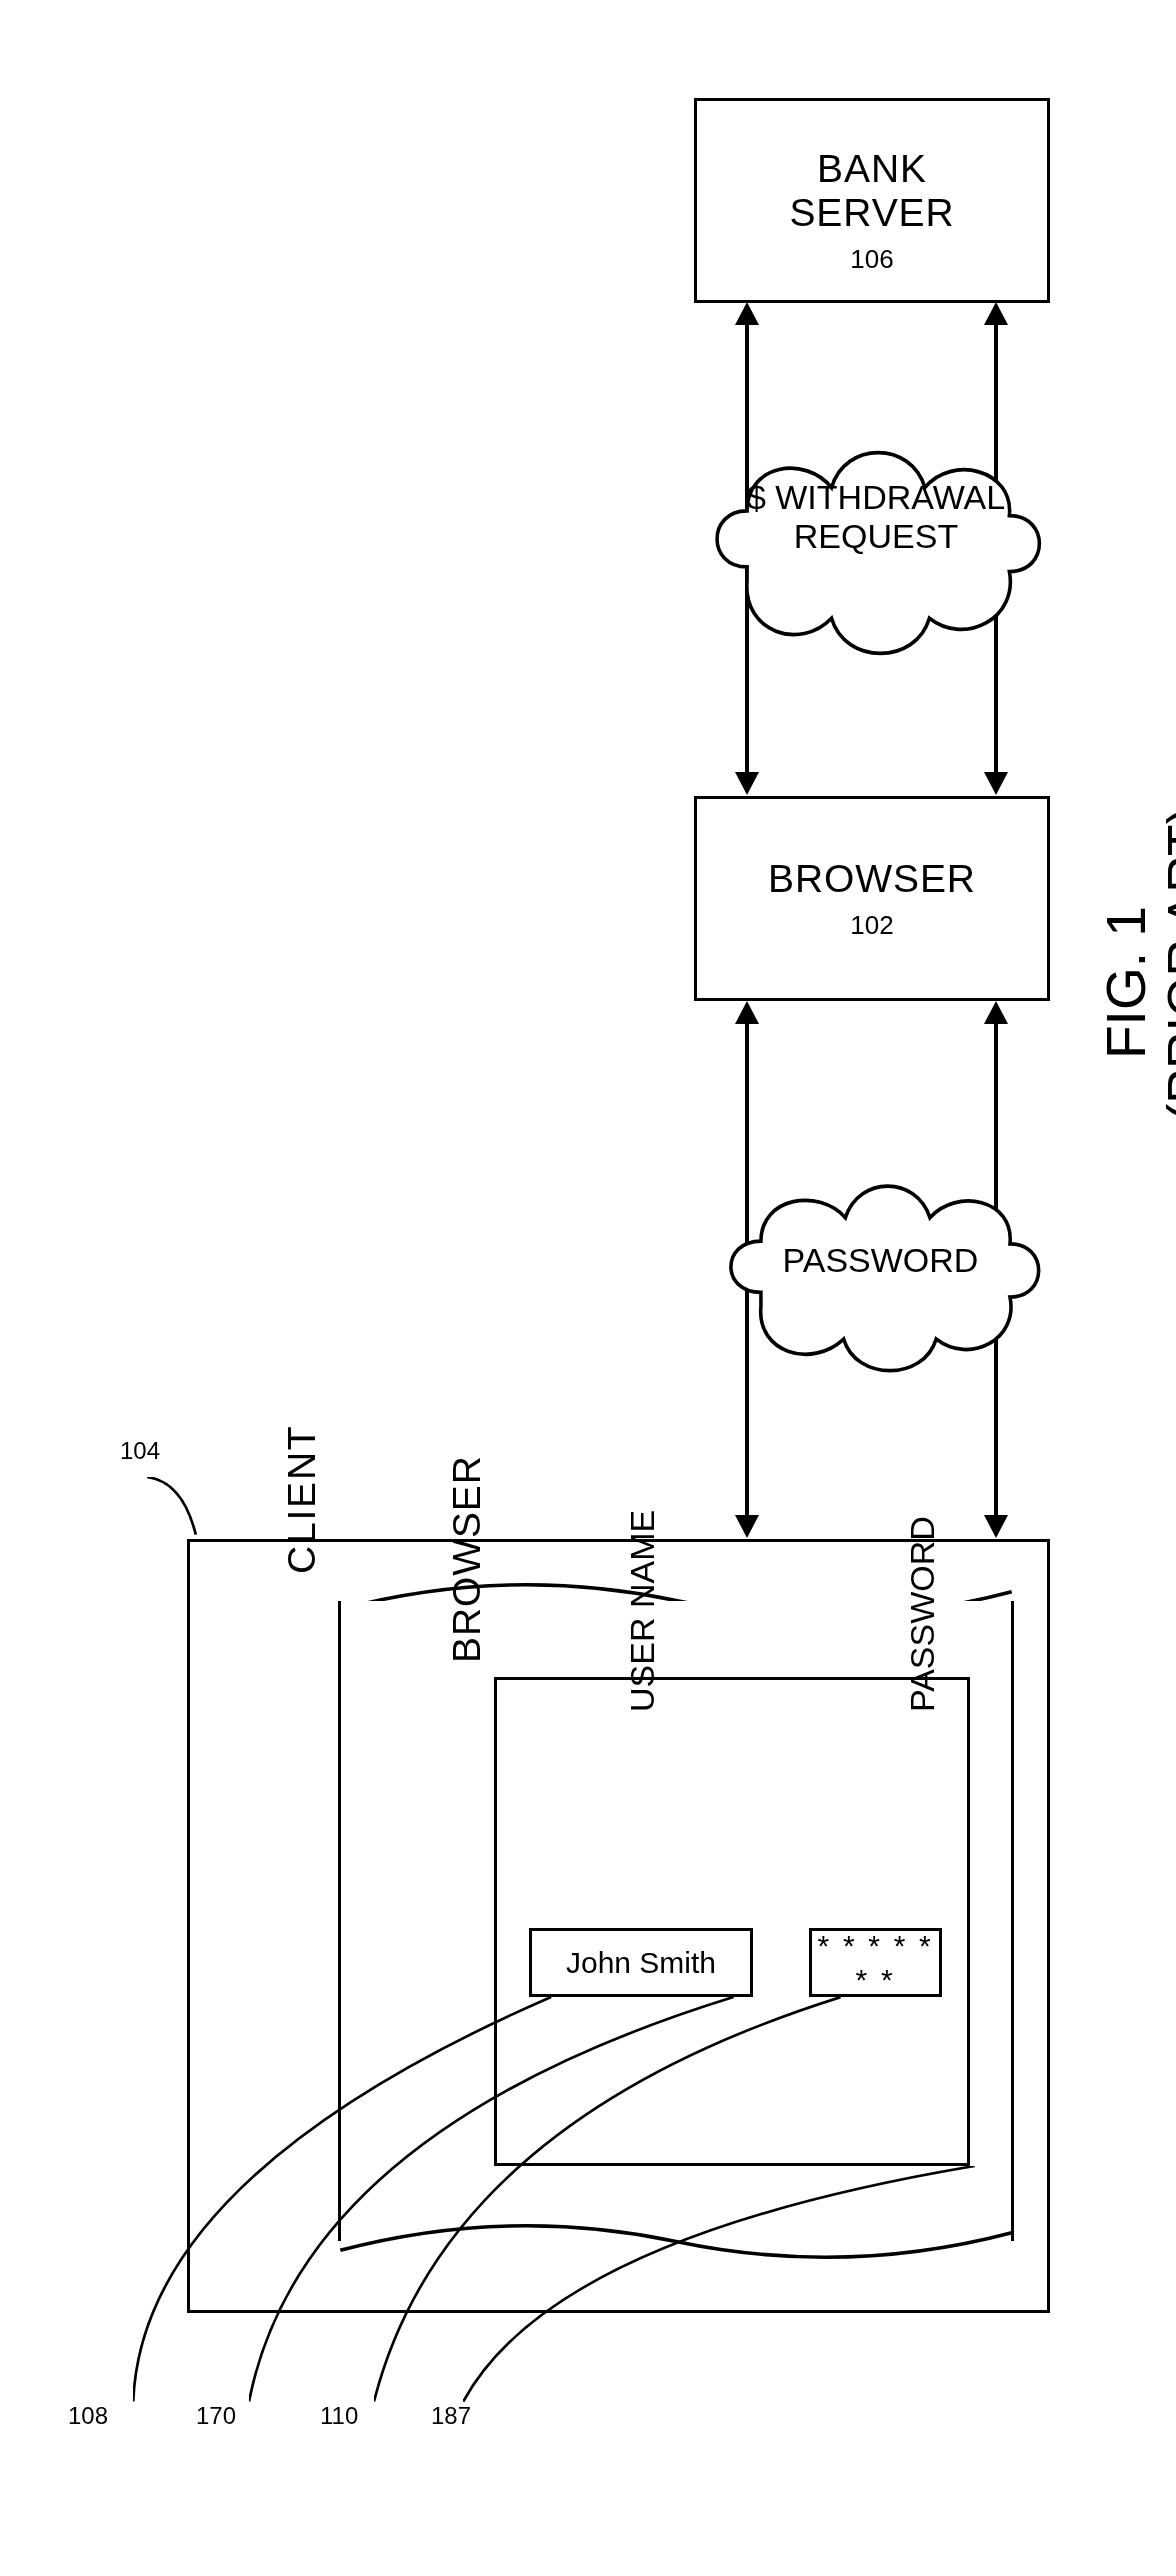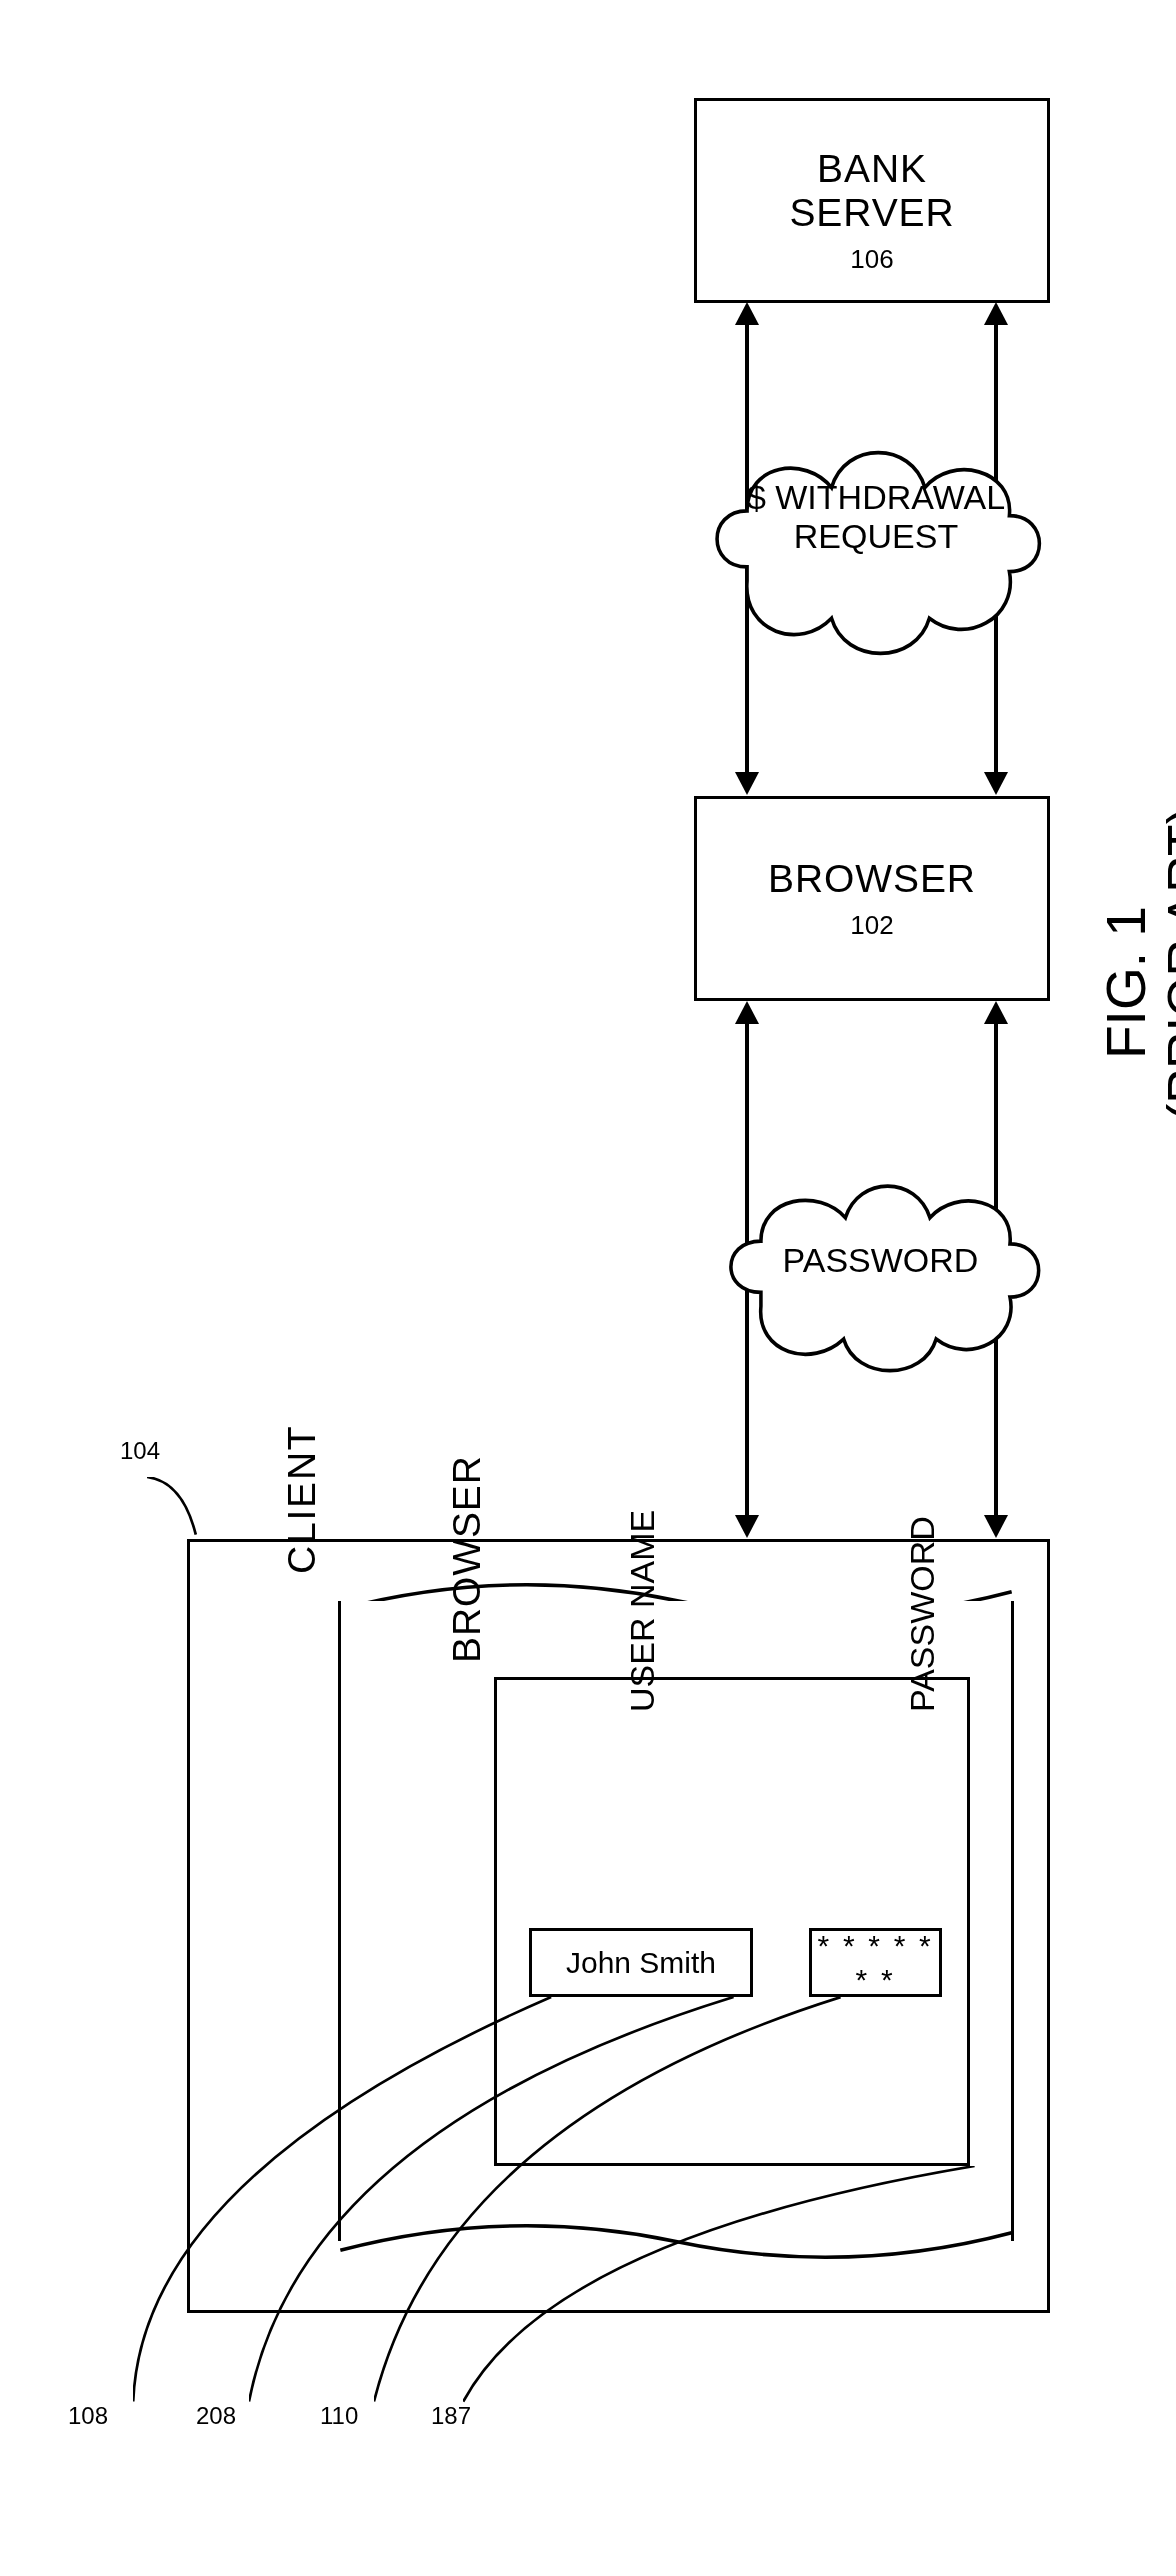--- a/index.html
+++ b/index.html
@@ -173,21 +173,21 @@
   <div class="field" style="left:809px; top:1928px; width:133px; height:69px; letter-spacing:2.7px;">
     <span>* * * * * * *</span>
   </div>
   <div class="field-label" style="left:903px; top:1712px; transform: rotate(-90deg); transform-origin: left top;">PASSWORD</div>
 
   <div class="callout" style="left:68px; top:2402px;">108</div>
   <svg style="position:absolute; left:133px; top:1997px; width:445px; height:409px;" viewBox="0 0 500 460" width="445" height="409">
     <path d="M 0 455 Q 10 200 470 0" fill="none" stroke="#000" stroke-width="3"></path>
   </svg>
 
-  <div class="callout" style="left:196px; top:2402px;">208</div>
+  <div class="callout" style="left:196px; top:2402px;">170</div>
   <svg style="position:absolute; left:249px; top:1997px; width:489px; height:409px;" viewBox="0 0 550 460" width="489" height="409">
     <path d="M 0 455 Q 60 150 545 0" fill="none" stroke="#000" stroke-width="3"></path>
   </svg>
 
   <div class="callout" style="left:320px; top:2402px;">110</div>
   <svg style="position:absolute; left:374px; top:1997px; width:471px; height:409px;" viewBox="0 0 530 460" width="471" height="409">
     <path d="M 0 455 Q 80 140 525 0" fill="none" stroke="#000" stroke-width="3"></path>
   </svg>
 
   <div class="callout" style="left:431px; top:2402px;">187</div>

